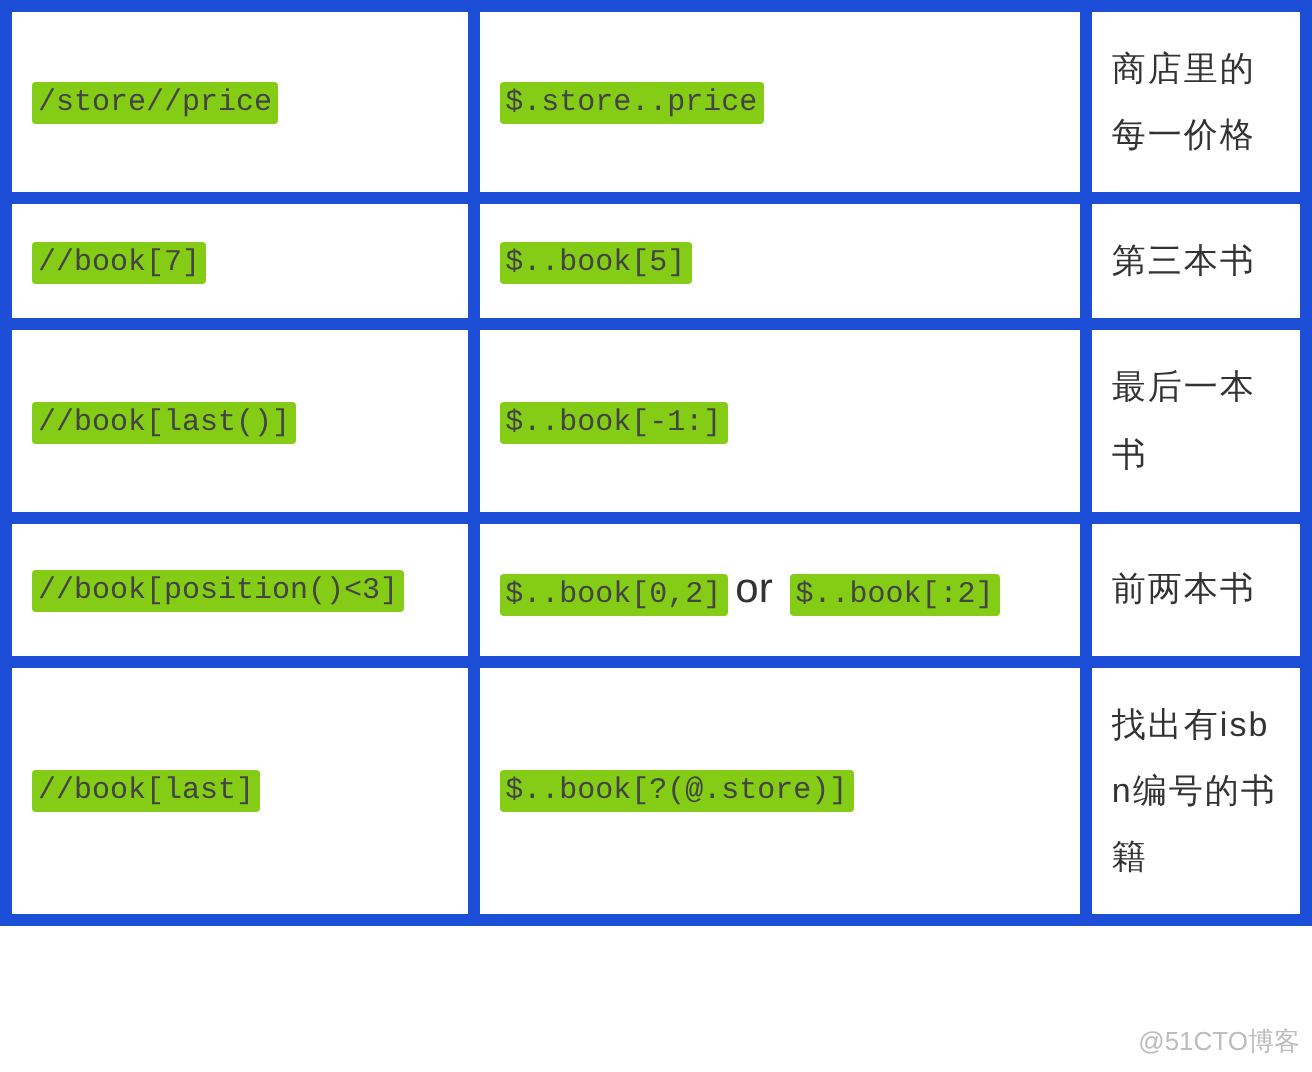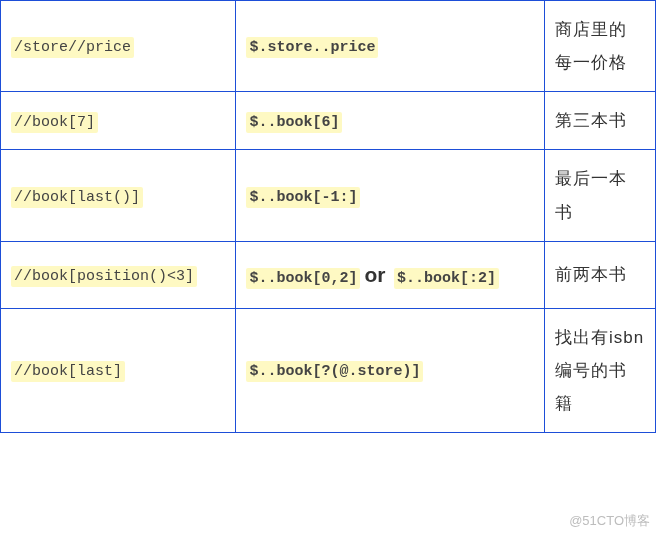--- a/index.html
+++ b/index.html
@@ -11,39 +11,39 @@
     color: #333;
     background: #fff;
     width: 656px;
   }
   .table {
     width: 100%;
     border-collapse: collapse;
     table-layout: fixed;
   }
   .table td {
-    border: 1px solid #1d4ed8;
+    border: 6px solid #1d4ed8;
     padding: 12px 10px;
     vertical-align: middle;
     line-height: 2.0;
     word-break: break-all;
   }
   .table td.col-a { width: 225px; }
-  .table td.col-b { width: 295px; font-weight: bold; }
+  .table td.col-b { width: 295px; }
   .table td.col-c {
     width: 106px;
     font-size: 17px;
     line-height: 1.95;
     color: #333;
     letter-spacing: 1px;
   }
   code {
     font-family: "Consolas", "Courier New", monospace;
     font-size: 15px;
-    background: #fef9c3;
+    background: #84cc16;
     color: #444;
     padding: 2px 3px;
     border-radius: 2px;
     line-height: 1.6;
   }
   .connector {
     font-family: -apple-system, BlinkMacSystemFont, "Segoe UI", sans-serif;
     font-size: 21px;
     color: #333;
     margin: 0 4px;
@@ -65,21 +65,21 @@
 <table class="table">
   <tbody>
 
   <tr>
         <td class="col-a"><code>/store//price</code></td>
         <td class="col-b"><code>$.store..price</code></td>
         <td class="col-c">商店里的每一价格</td>
       </tr>
       <tr>
         <td class="col-a"><code>//book[7]</code></td>
-        <td class="col-b"><code>$..book[6]</code></td>
+        <td class="col-b"><code>$..book[5]</code></td>
         <td class="col-c">第三本书</td>
       </tr>
       <tr>
         <td class="col-a"><code>//book[last()]</code></td>
         <td class="col-b"><code>$..book[-1:]</code></td>
         <td class="col-c">最后一本书</td>
       </tr>
       <tr>
         <td class="col-a"><code>//book[position()&lt;3]</code></td>
         <td class="col-b"><code>$..book[0,2]</code><span class="connector">or</span> <code>$..book[:2]</code></td>

